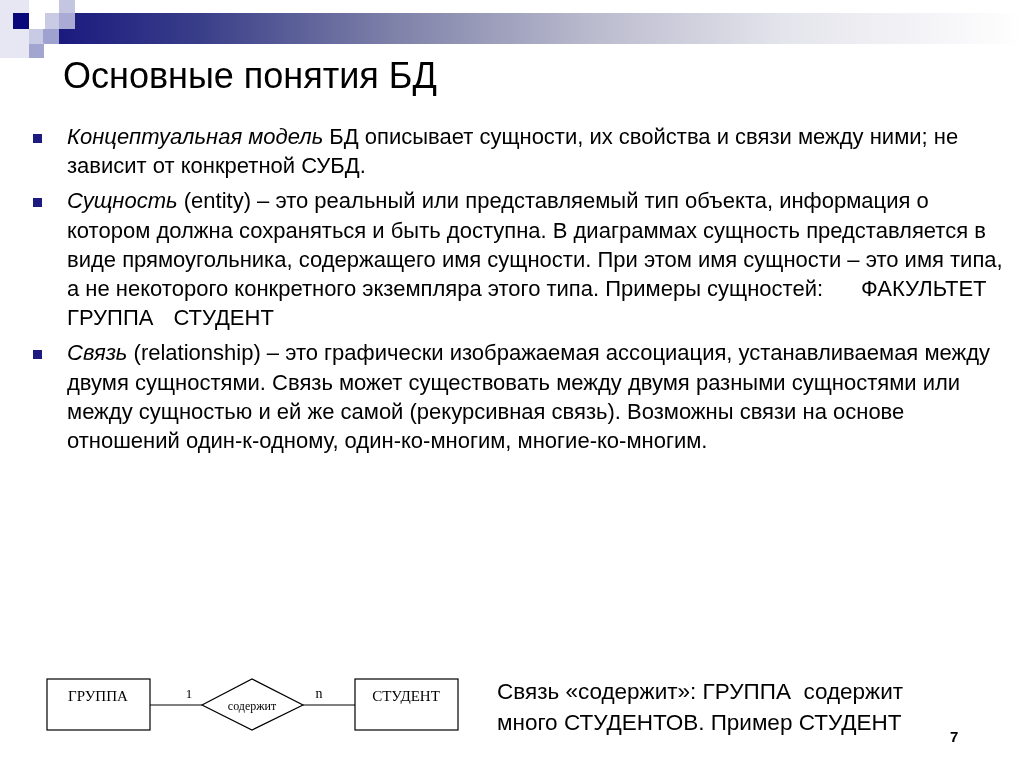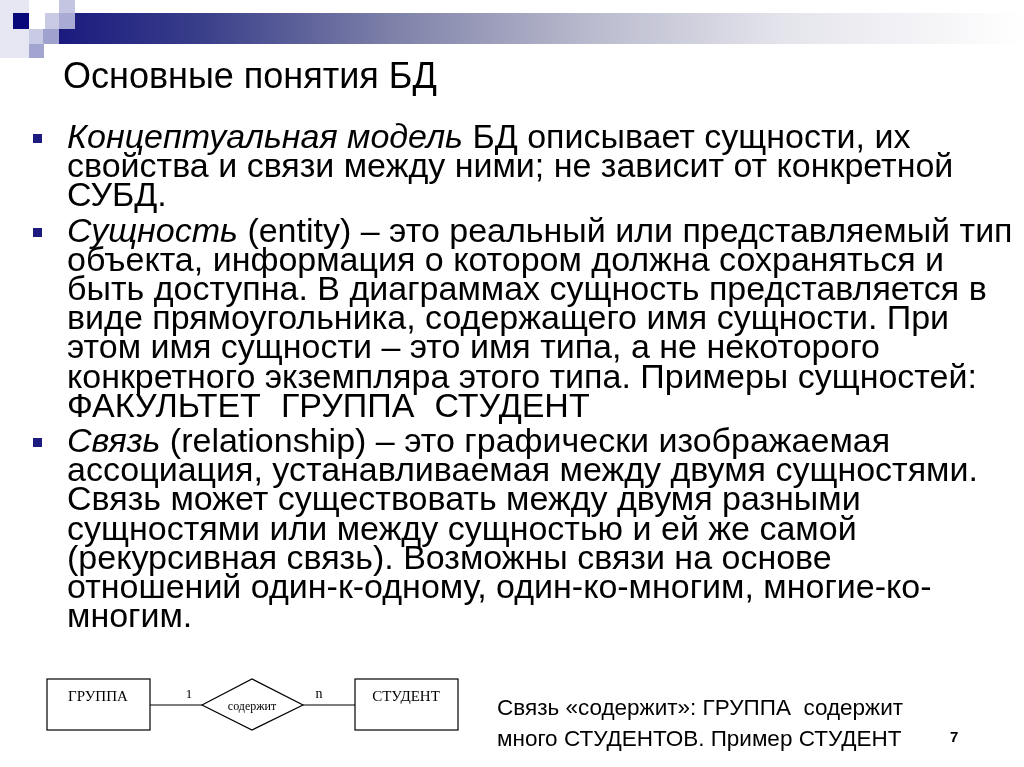--- a/index.html
+++ b/index.html
@@ -12,35 +12,35 @@
     position:absolute; left:58px; top:13px; width:966px; height:31px;
     background:linear-gradient(to right, #1a1a7e 0%, #3a3f8a 15%, #7f82a9 35%, #b9bacd 55%, #e4e4ec 75%, #ffffff 100%);
   }
   .sq { position:absolute; }
   .title {
     position:absolute; left:63px; top:55px; font-size:36px; font-weight:normal;
     letter-spacing:0px;
   }
   .content {
     position:absolute; left:30px; top:122px; width:985px;
-    font-size:34px; line-height:29.2px;
+    font-size:22px; line-height:29.2px;
   }
   .para { position:relative; margin:0 0 6px 0; }
   .para.bullet { padding-left:37px; }
   .para.plain { padding-left:37px; text-indent:-37px; }
   .bullet-mark {
     position:absolute; left:3px; top:12px; width:9px; height:9px; background:#1d1a80;
   }
   .para.bullet .txt { display:block; }
   .em { font-style:italic; }
   .ex-gap { display:inline-block; width:20px; }
   
   .diagram { position:absolute; left:0; top:650px; width:480px; height:100px; }
   .bottom-note {
-    position:absolute; left:497px; top:692px; width:480px;
+    position:absolute; left:497px; top:676px; width:480px;
     font-size:22.5px; line-height:31px;
   }
   .page-num {
     position:absolute; left:950px; top:728px; font-size:15px; font-weight:bold;
   }
 </style>
 </head>
 <body>
 
 <div>

